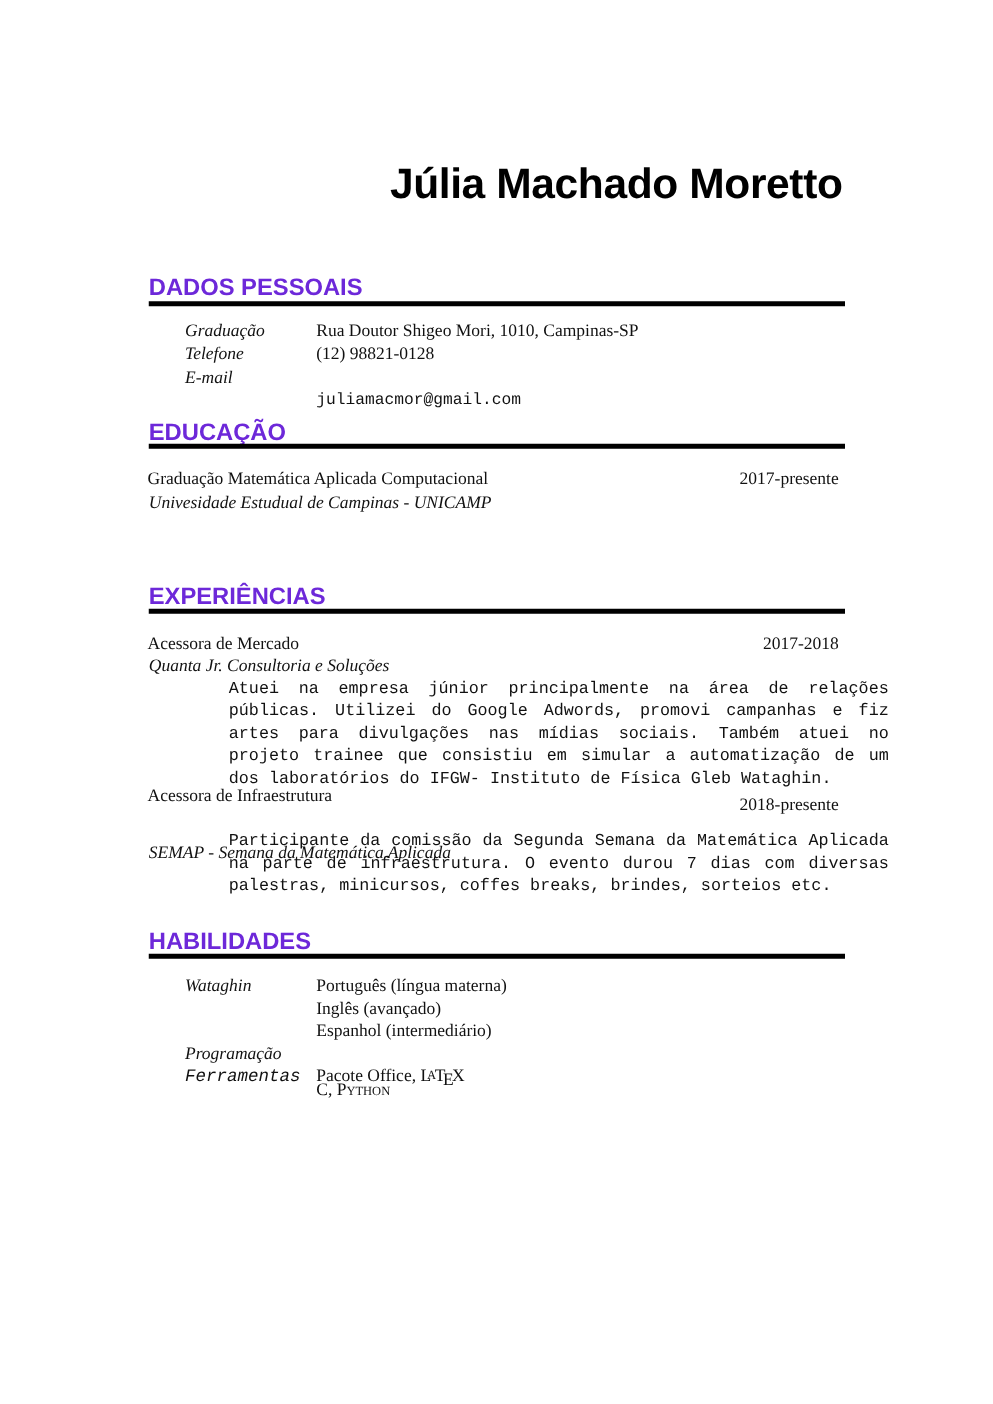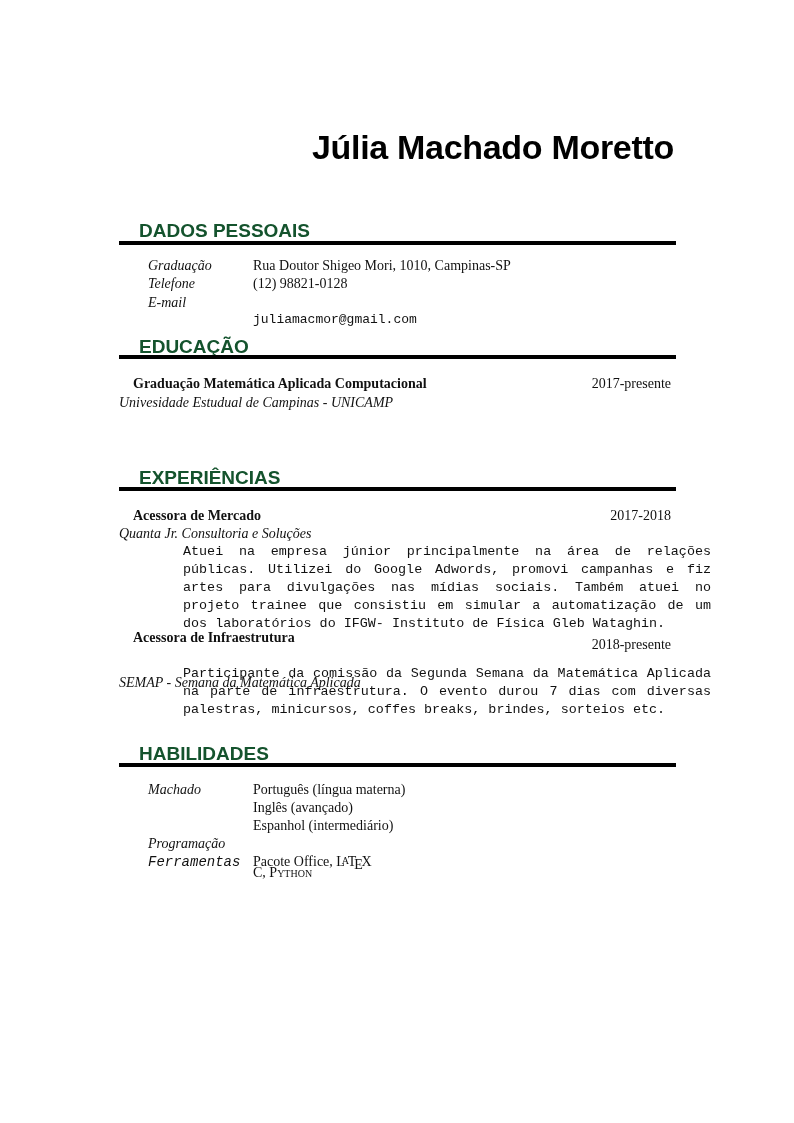--- a/index.html
+++ b/index.html
@@ -7,37 +7,37 @@
     .mono { font-family: "Liberation Mono", "DejaVu Sans Mono", monospace; margin-top: 16px; }
 
     .name {
       position: absolute; right: 120px; top: 128px;
       font-family: "Liberation Sans", sans-serif; font-weight: bold;
       font-size: 34px; letter-spacing: -0.3px; color: #000;
     }
     .section-title {
       position: absolute; left: 119px;
       font-family: "Liberation Sans", sans-serif; font-weight: bold;
-      font-size: 19px; color: #14532d; margin-left: 20px;
+      font-size: 19px; color: #6d28d9;
     }
     .rule {
       position: absolute; left: 119px; width: 557px; height: 4px; background: #000;
     }
     .label {
       position: absolute; left: 148px;
       font-family: "Liberation Serif", serif; font-style: italic; font-size: 14px;
     }
     .value {
       position: absolute; left: 253px;
       font-family: "Liberation Serif", serif; font-size: 14px;
     }
     .value.mono { font-family: "Liberation Mono", monospace; font-size: 13px; }
     .entry-title {
-      position: absolute; left: 133px;
-      font-family: "Liberation Serif", serif; font-weight: bold; font-size: 14px;
+      position: absolute; left: 118px;
+      font-family: "Liberation Serif", serif; font-weight: normal; font-size: 14px;
     }
     .entry-date {
       position: absolute; right: 123px;
       font-family: "Liberation Serif", serif; font-size: 14px;
     }
     .entry-org {
       position: absolute; left: 119px;
       font-family: "Liberation Serif", serif; font-style: italic; font-size: 14px;
     }
     .entry-desc {
@@ -83,21 +83,21 @@
   <div class="entry-desc" style="top:543px;">Atuei na empresa júnior principalmente na área de relações públicas. Utilizei do Google Adwords, promovi campanhas e fiz artes para divulgações nas mídias sociais. Também atuei no projeto trainee que consistiu em simular a automatização de um dos laboratórios do IFGW- Instituto de Física Gleb Wataghin.</div>
 
   <div class="entry-title" style="top:630px;">Acessora de Infraestrutura</div>
   <div class="entry-date" style="top:637px;">2018-presente</div>
   <div class="entry-org" style="top:649px;margin-top:26px;">SEMAP - Semana da Matemática Aplicada</div>
   <div class="entry-desc" style="top:665px;">Participante da comissão da Segunda Semana da Matemática Aplicada na parte de infraestrutura. O evento durou 7 dias com diversas palestras, minicursos, coffes breaks, brindes, sorteios etc.</div>
 
   <div class="section-title" style="top:743px;">HABILIDADES</div>
   <div class="rule" style="top:763px;"></div>
 
-  <div class="label" style="top:782px;">Machado</div>
+  <div class="label" style="top:782px;">Wataghin</div>
   <div class="value" style="top:782px;">Português (língua materna)</div>
   <div class="value" style="top:800px;">Inglês (avançado)</div>
   <div class="value" style="top:818px;">Espanhol (intermediário)</div>
 
   <div class="label" style="top:836px;">Programação</div>
   <div class="value" style="top:865px;text-align:center;"><span>C, </span><span class="smallcaps">Python</span></div>
 
   <div class="label" style="top:854px;font-family:Liberation Mono, monospace;">Ferramentas</div>
   <div class="value" style="top:854px;"><span>Pacote Office, </span><span class="latex"><span>L</span><span class="a">A</span><span>T</span><span class="e">E</span><span>X</span></span></div>
 

